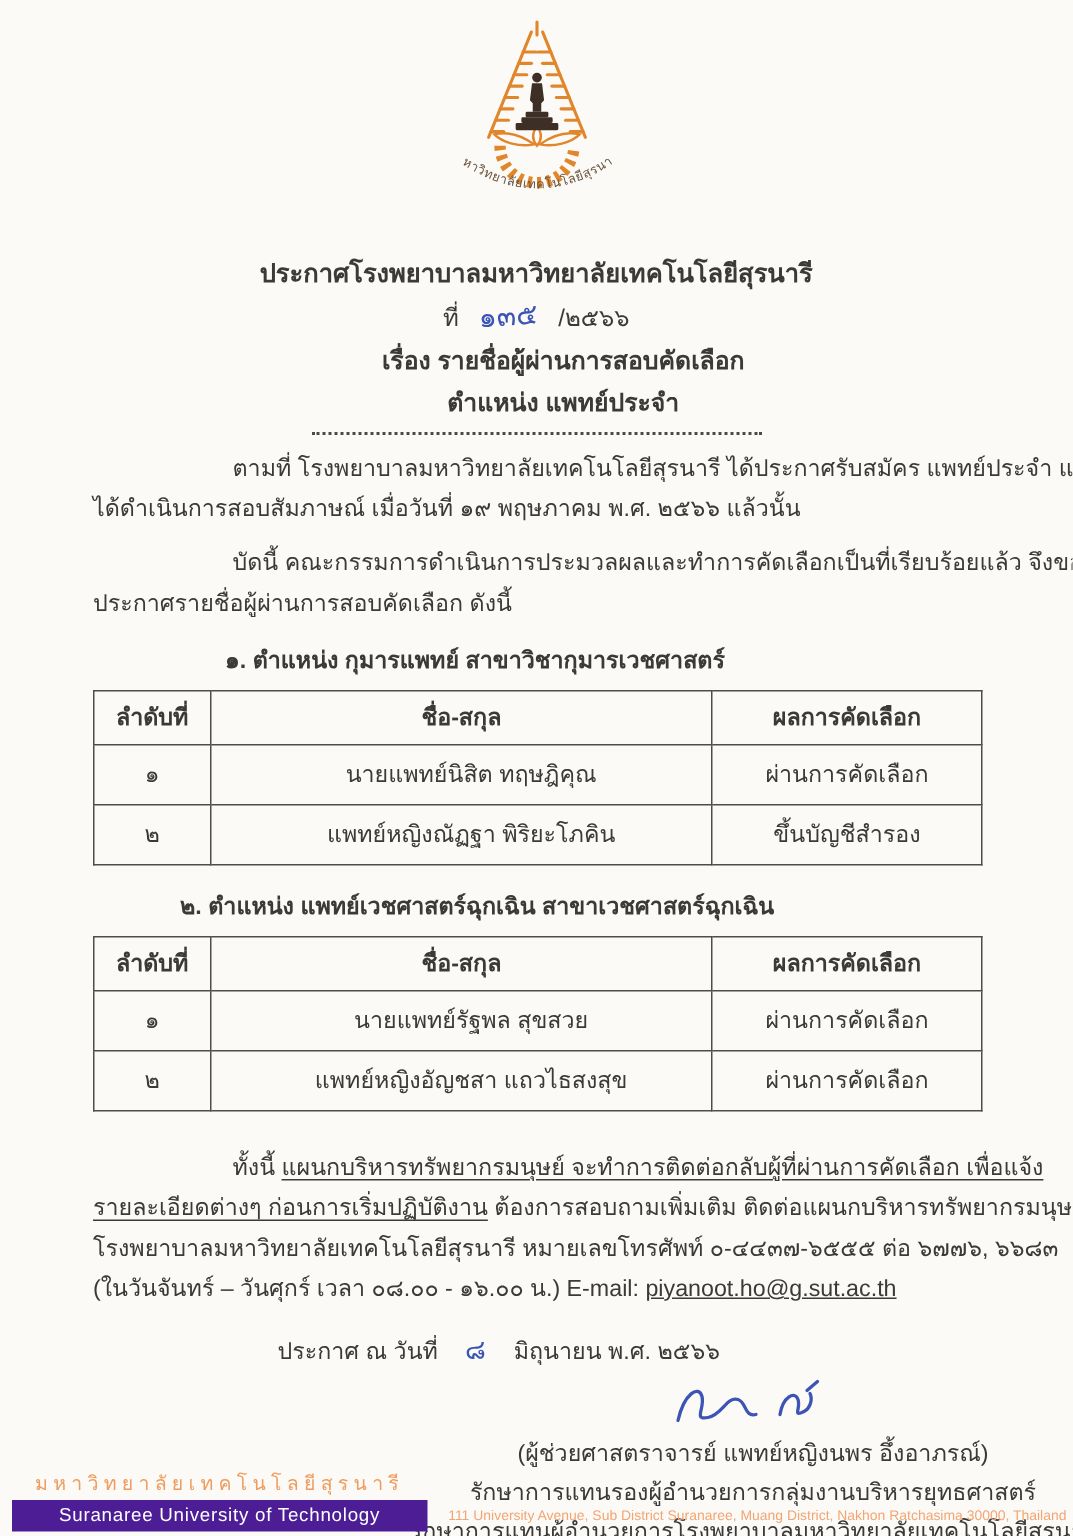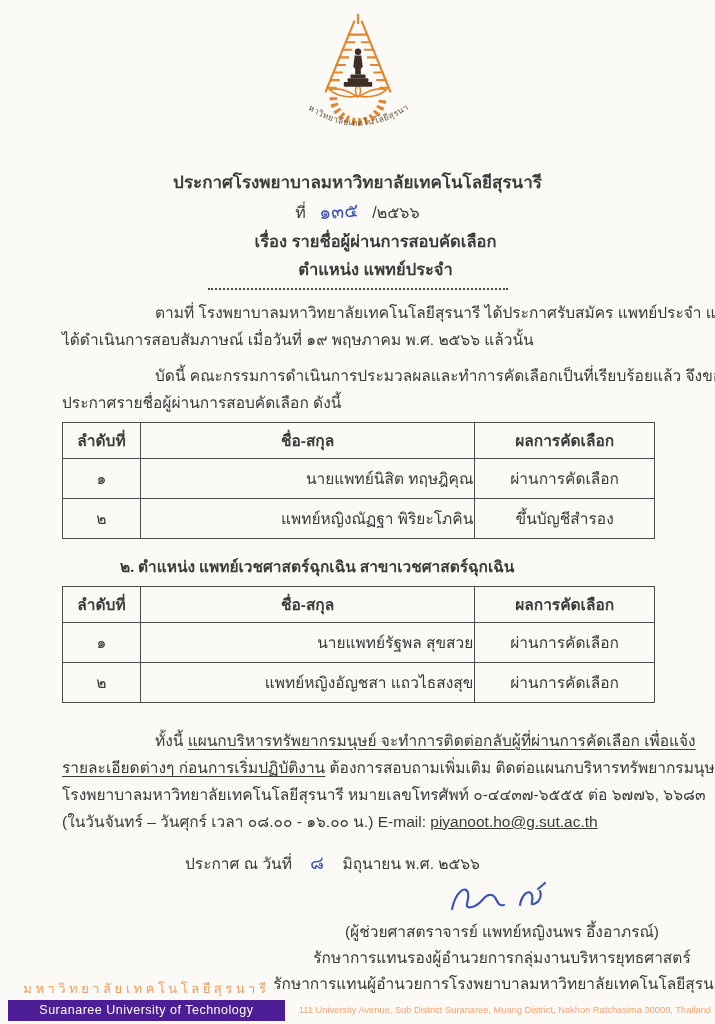--- a/index.html
+++ b/index.html
@@ -17,27 +17,27 @@
     margin:0 9px;font-family:"DejaVu Serif",serif;
   }
   .subject,.position{font-size:16.5px;font-weight:bold;padding-left:36px;}
   .dotted{width:300px;margin:5px auto 0;border-top:2px dotted #4a4a4a;height:0;}
   .content{margin:8px 50px 0 62px;font-size:15.5px;line-height:27px;}
   .para{margin-top:9px;}
   .line{white-space:nowrap;}
   .first-line{padding-left:93px;}
   .section-heading{font-weight:bold;margin-top:11px;white-space:nowrap;}
   .h1-indent{padding-left:88px;}
-  .h2-indent{padding-left:58px;font-family:Liberation Serif, serif;}
+  .h2-indent{padding-left:58px;}
   table{width:593px;border-collapse:collapse;margin-top:6px;font-size:15.5px;}
   th,td{border:1.6px solid #4d4d4d;}
   th{font-weight:bold;height:33px;}
   td{height:37px;}
   td.c-num,td.c-result{text-align:center;}
-  td.c-name{padding-left:14px;text-align:right;}
+  td.c-name{padding-left:14px;text-align:center;}
   .closing{margin-top:24px;}
   .u{text-decoration:underline;text-underline-offset:3px;}
   .email{text-decoration:underline;color:#3b3a38;cursor:pointer;}
   .date-line{margin-top:14px;padding-left:123px;white-space:nowrap;}
   .hand-day{
     color:#3c55b5;font-size:18px;display:inline-block;transform:rotate(-2deg);
     margin:0 14px;font-family:"DejaVu Serif",serif;
   }
   .sig-block{margin-top:2px;margin-left:210px;width:460px;text-align:center;line-height:26px;font-size:15.5px;}
   .sig-scribble{height:40px;display:flex;justify-content:center;align-items:flex-end;}
@@ -119,20 +119,21 @@
     <div class="para">
       <div class="line first-line">ตามที่ โรงพยาบาลมหาวิทยาลัยเทคโนโลยีสุรนารี ได้ประกาศรับสมัคร แพทย์ประจำ และ</div>
       <div class="line">ได้ดำเนินการสอบสัมภาษณ์ เมื่อวันที่ ๑๙ พฤษภาคม พ.ศ. ๒๕๖๖ แล้วนั้น</div>
     </div>
 
     <div class="para">
       <div class="line first-line">บัดนี้ คณะกรรมการดำเนินการประมวลผลและทำการคัดเลือกเป็นที่เรียบร้อยแล้ว จึงขอ</div>
       <div class="line">ประกาศรายชื่อผู้ผ่านการสอบคัดเลือก ดังนี้</div>
     </div>
 
+    <div class="section-heading h1-indent">๑. ตำแหน่ง กุมารแพทย์ สาขาวิชากุมารเวชศาสตร์</div>
     <table>
       <colgroup>
           <col style="width:78px">
           <col style="width:335px">
           <col style="width:180px">
         </colgroup>
       <tbody>
           <tr>
         <th>ลำดับที่</th>
         <th>ชื่อ-สกุล</th>

